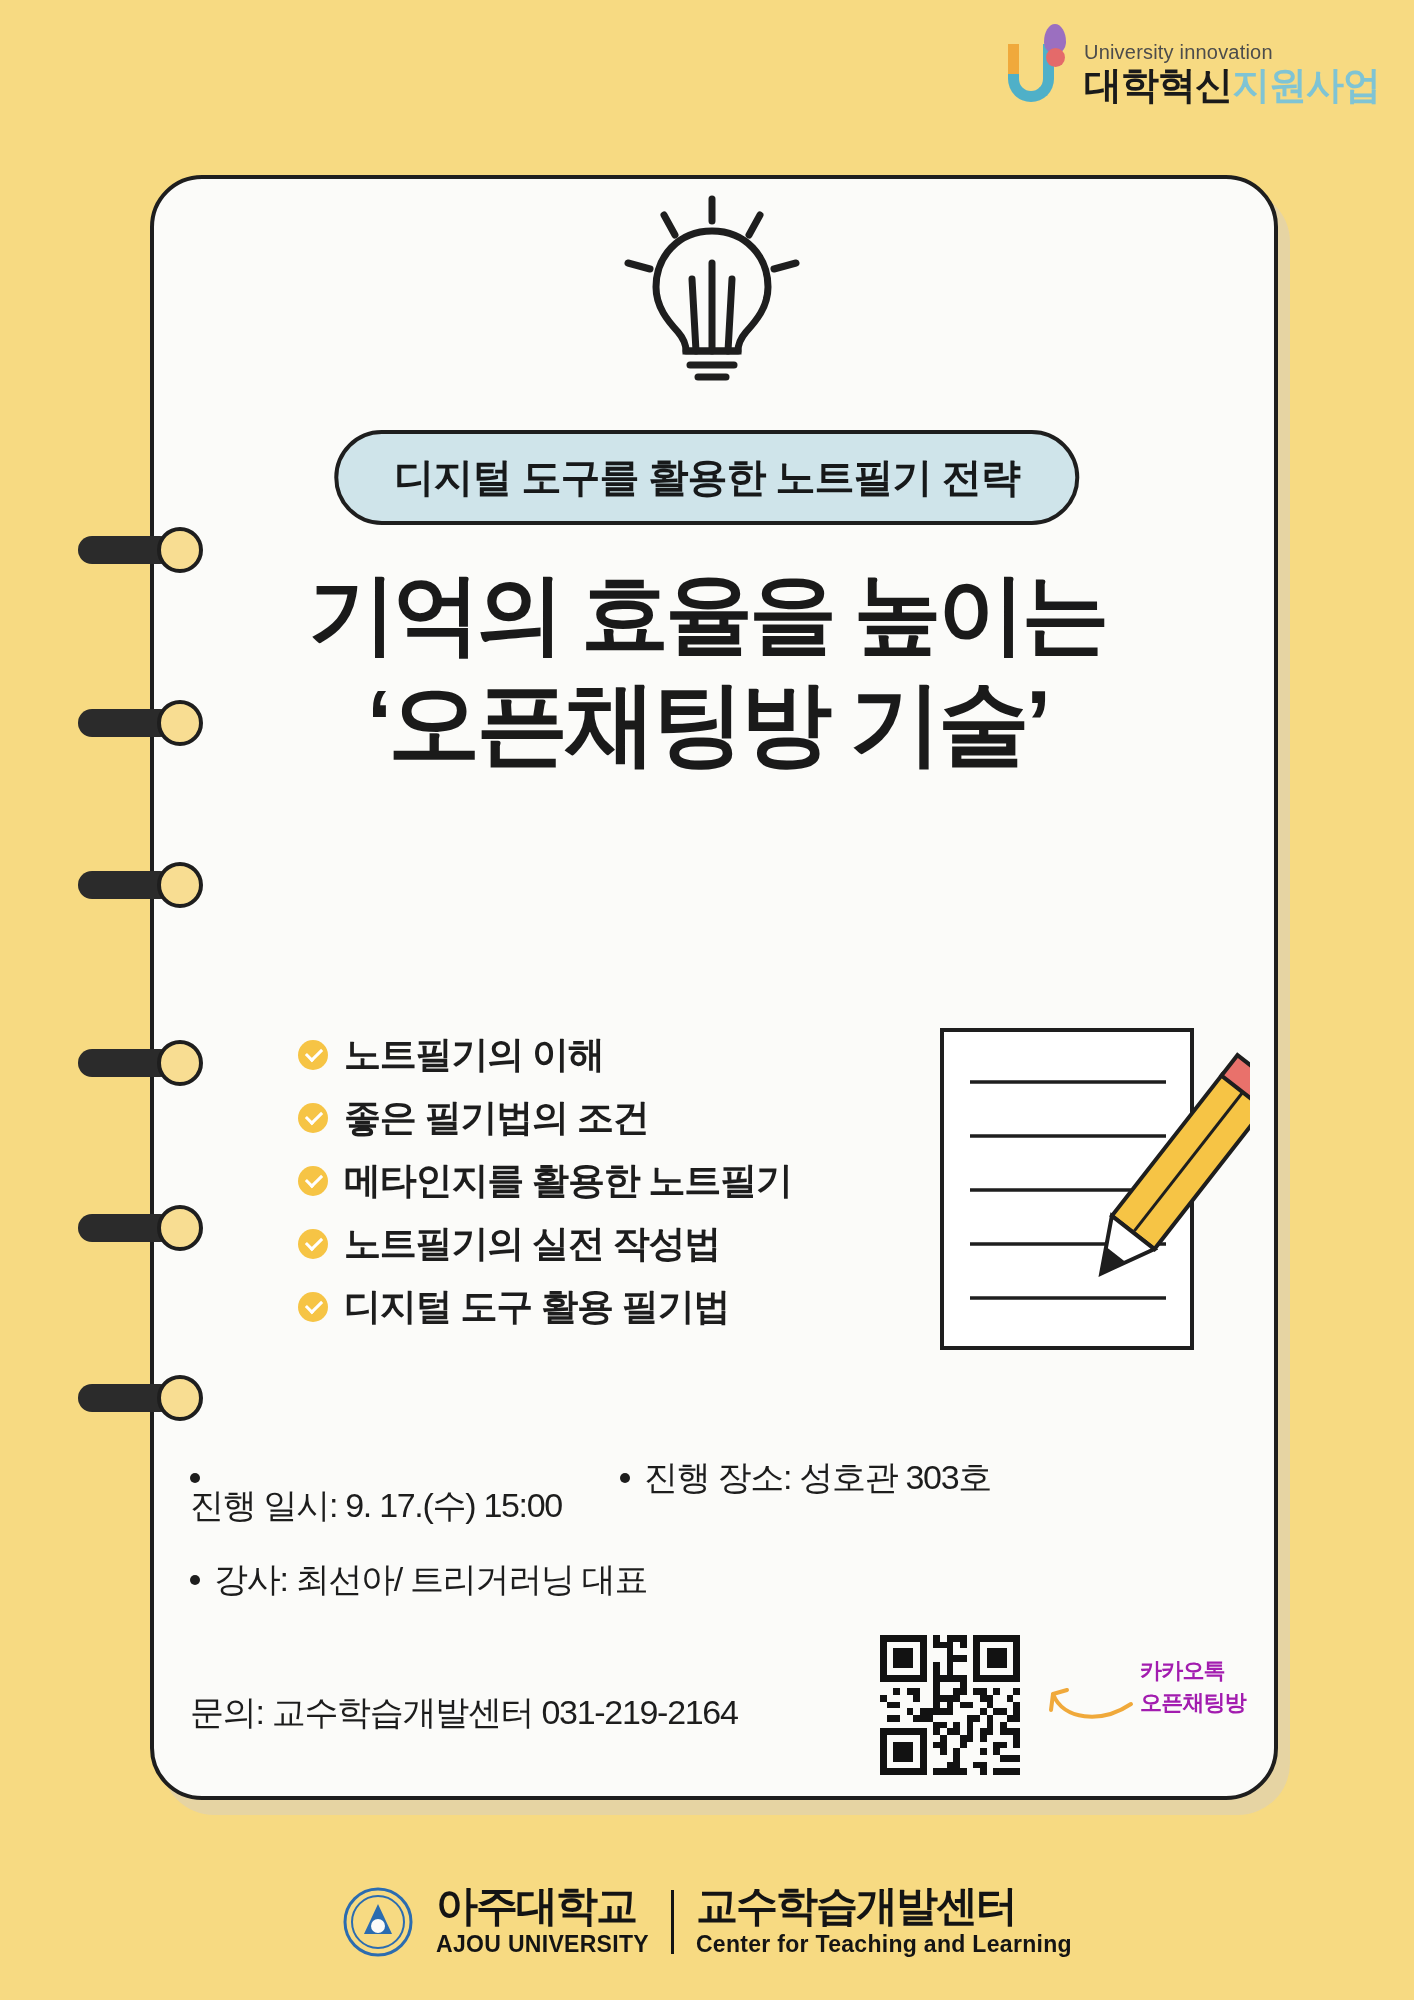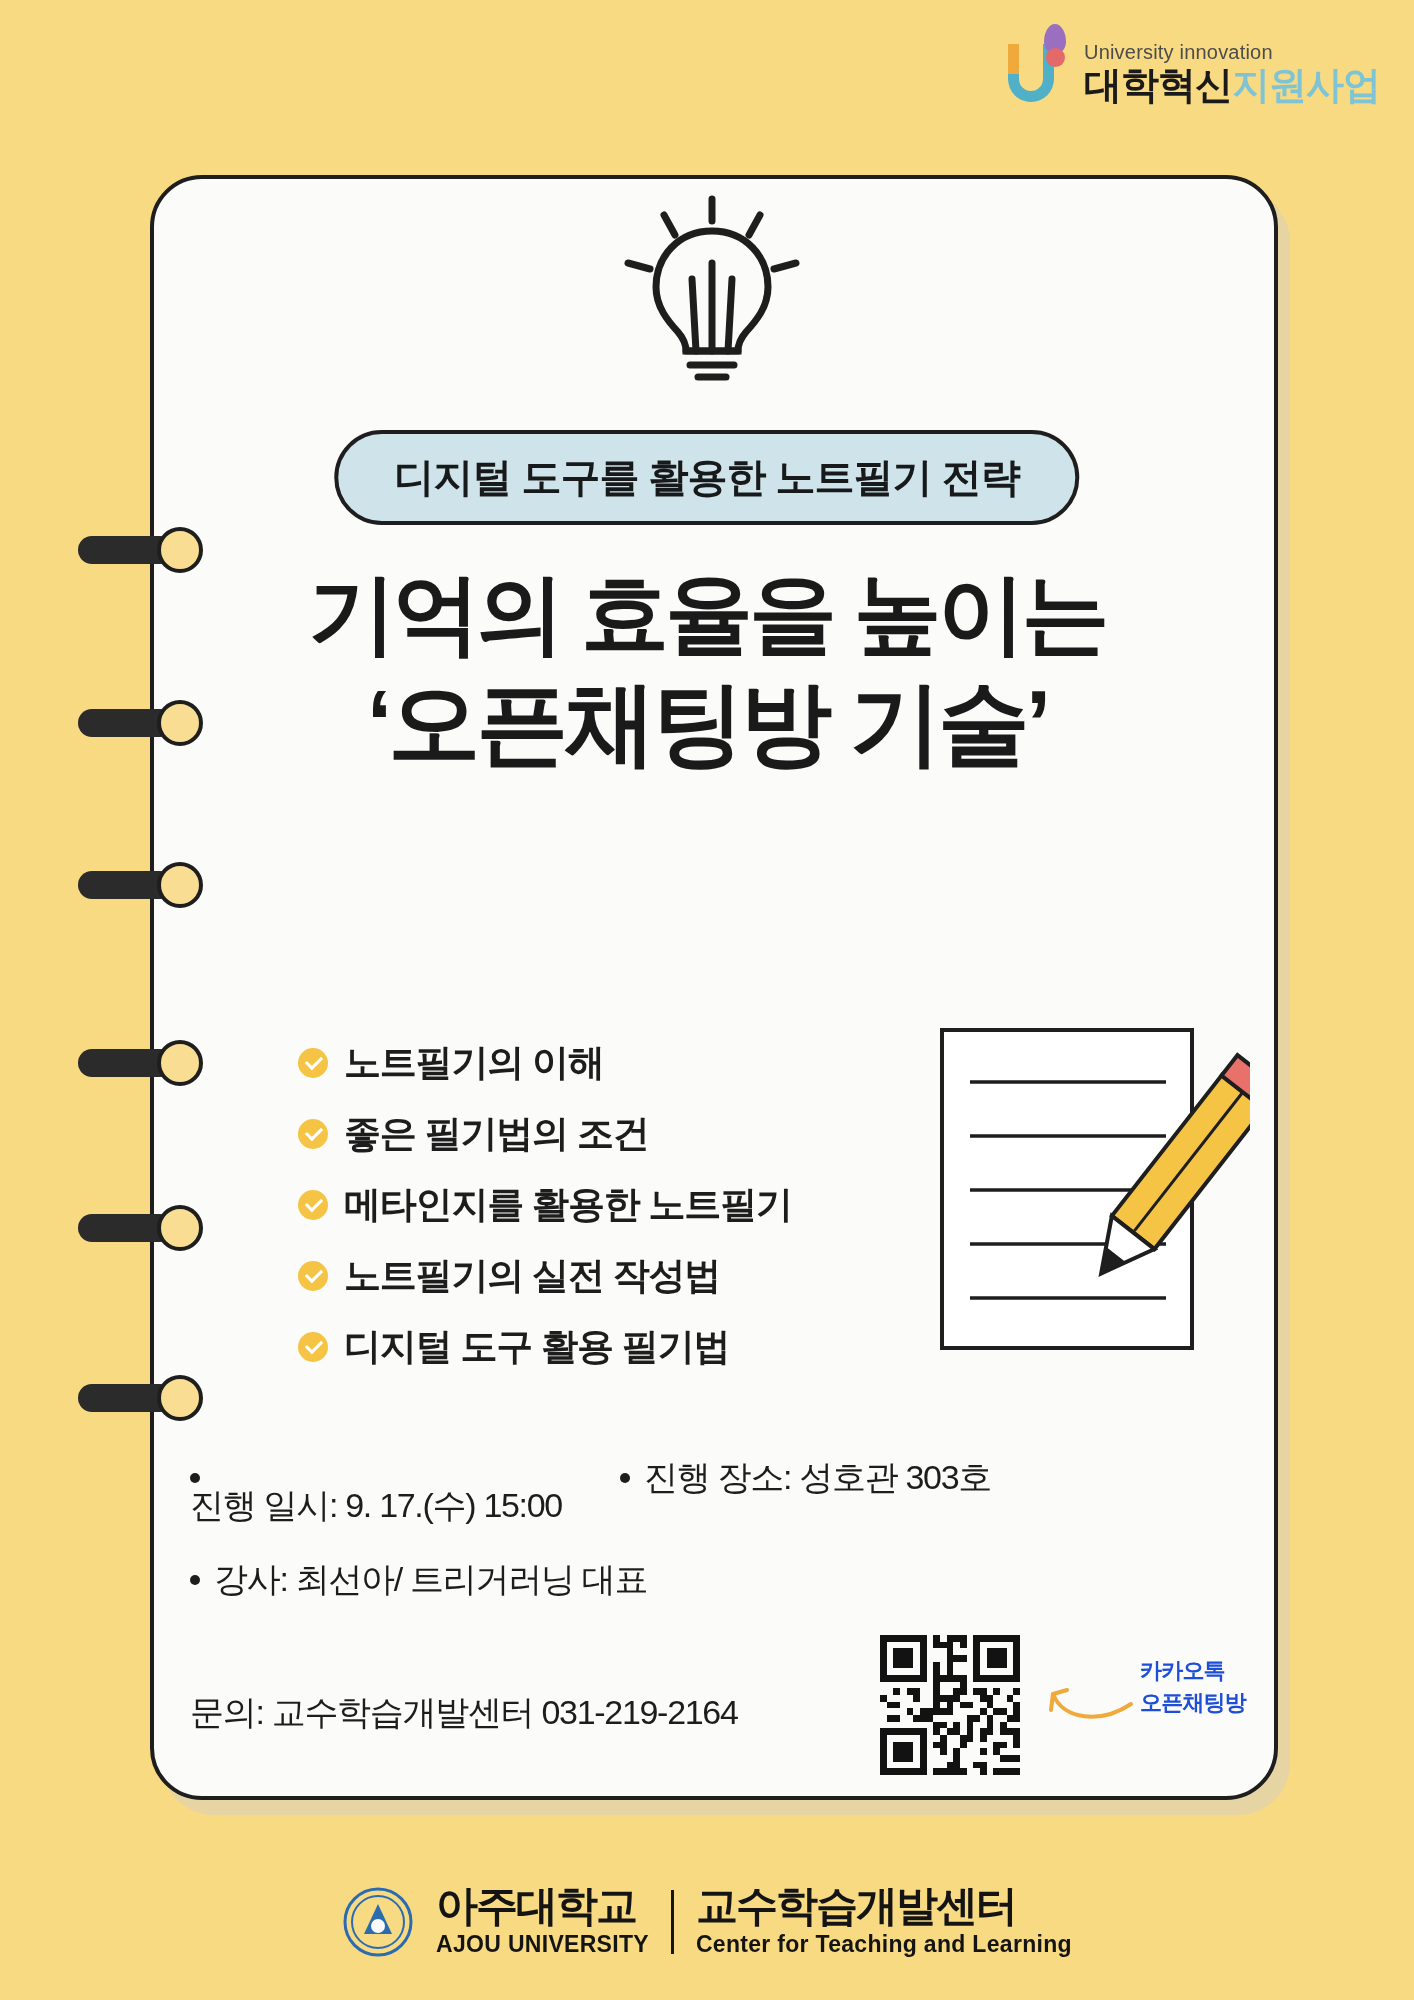--- a/index.html
+++ b/index.html
@@ -127,21 +127,21 @@
   }
   .headline div { font-size: 88px; }
   .headline .l3 { font-size: 92px; }
 
   
   .bullets {
     position: absolute;
     left: 298px; top: 1030px;
     display: flex; flex-direction: column; gap: 13px;
   }
-  .bullets .row { display: flex; align-items: center; gap: 16px; margin-top: 8px; }
+  .bullets .row { display: flex; align-items: center; gap: 16px; }
   .check {
     width: 30px; height: 30px; border-radius: 50%;
     background: #f6c445; position: relative; flex: none;
   }
   .check:after {
     content: ""; position: absolute;
     left: 8px; top: 8px; width: 13px; height: 7px;
     border-left: 3.5px solid #fff; border-bottom: 3.5px solid #fff;
     transform: rotate(-45deg);
   }
@@ -169,21 +169,21 @@
     left: 190px; top: 1690px;
     font-size: 34px; color: #1d1d1d; letter-spacing: -1.3px;
   }
 
   
   .qr-wrap { position: absolute; left: 880px; top: 1635px; width: 140px; height: 140px; }
   .qr { width: 140px; height: 140px; display: grid; grid-template-columns: repeat(21, 1fr); grid-template-rows: repeat(21, 1fr); }
   .qr i { display: block; background: #121212; }
   .kakao-label {
     position: absolute; left: 1140px; top: 1655px;
-    font-size: 22px; font-weight: 700; color: #1d4ed8; line-height: 1.45;
+    font-size: 22px; font-weight: 700; color: #a21caf; line-height: 1.45;
     text-align: left; letter-spacing: -.8px;
   }
   .arrow { position: absolute; left: 1045px; top: 1680px; width: 95px; height: 50px; }
 
   
   .footer {
     position: absolute; left: 0; right: 0; bottom: 42px;
     display: flex; align-items: center; justify-content: center; gap: 22px;
   }
   .seal { width: 72px; height: 72px; }

